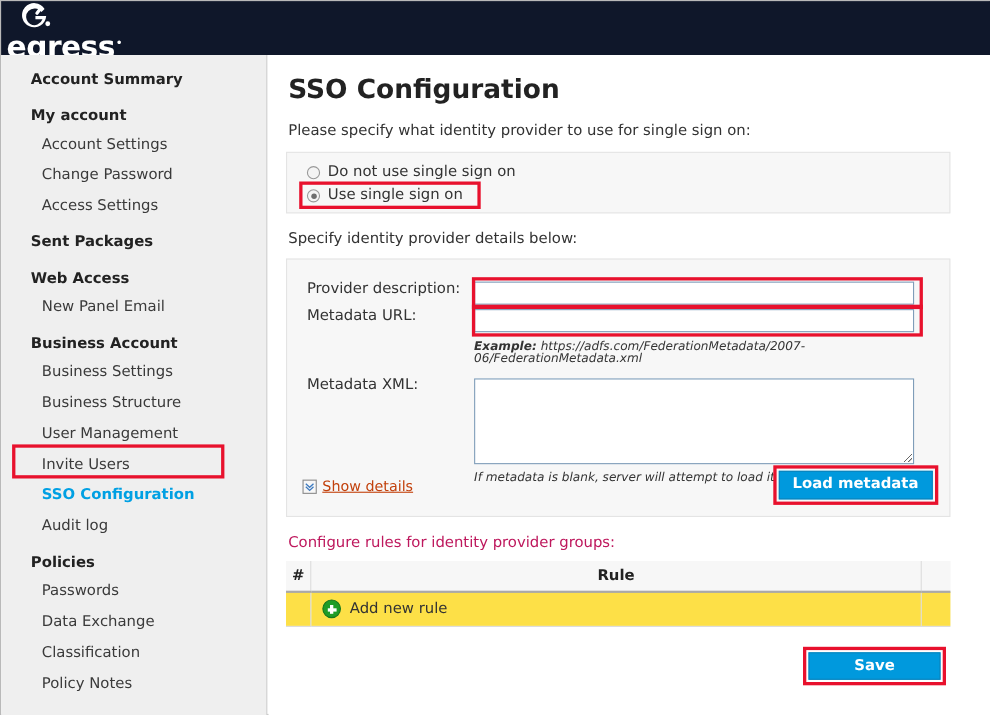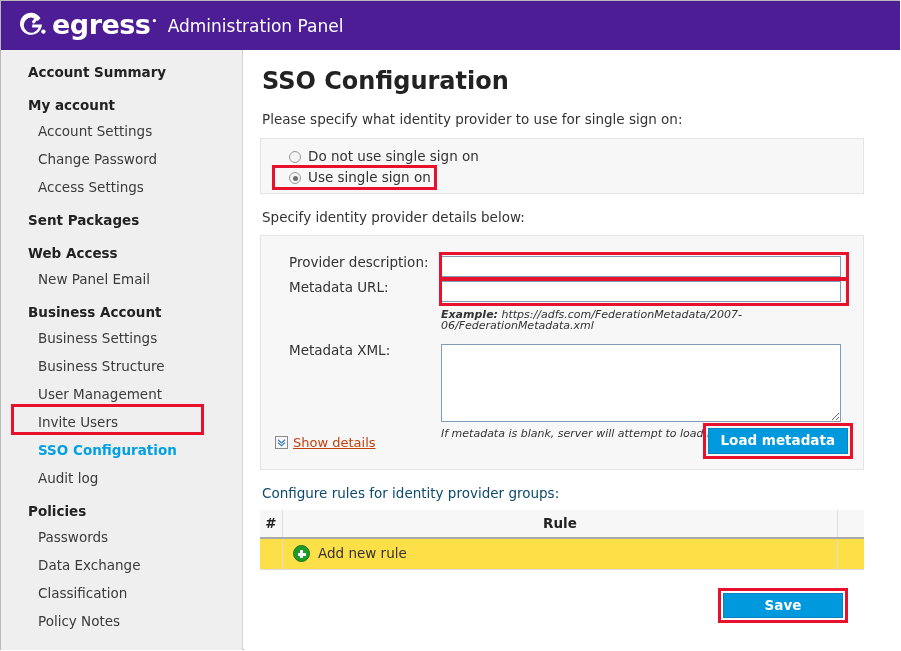--- a/index.html
+++ b/index.html
@@ -23,24 +23,25 @@
     border: 1px solid #b9b9b9;
     box-sizing: border-box;
   }
 
   
   .header {
     position: absolute;
     left: 1px; top: 1px;
     width: 899px;
     height: 49px;
-    background: #4c1d95;
-    display: flex;
-    align-items: center;
+    background: #0f172a;
+    display: flex;
+    align-items: flex-start;
     overflow: hidden;
+    flex-direction: column;
   }
   .logo-mark {
     margin-left: 16px;
     width: 30px;
     height: 30px;
     flex: none;
     position: relative;
   }
   .logo-word {
     margin-left: 5px;
@@ -142,21 +143,20 @@
     line-height: 1;
   }
 
   .panel {
     margin: 11px 0 0 16px;
     width: 604px;
     background: #f7f7f7;
     border: 1px solid #e4e4e4;
     box-sizing: border-box;
     position: relative;
-    padding-left: 10px;
   }
 
   
   .radio-panel { height: 56px; padding-top: 8px; }
   .radio-row {
     display: flex;
     align-items: center;
     height: 21px;
     padding-left: 18px;
     position: relative;
@@ -300,21 +300,21 @@
     right: -5px; bottom: -5px;
     border: 3px solid #e8112d;
     box-sizing: border-box;
     pointer-events: none;
   }
 
   
   .rules-intro {
     margin: 17px 0 0 18px;
     font-size: 13.5px;
-    color: #0c4a6e;
+    color: #be185d;
     line-height: 1;
   }
   .rules-table {
     margin: 9px 0 0 16px;
     width: 604px;
     border-collapse: collapse;
     background: #f7f7f7;
     font-size: 13.5px;
     table-layout: fixed;
   }
@@ -360,21 +360,21 @@
   .plus-icon::after { left: 6px; top: 4px; width: 3px; height: 8px; }
   .add-rule-label {
     margin-left: 8px;
     font-size: 13.5px;
     color: #333333;
     line-height: 1;
   }
 
   #save-wrap {
     position: absolute;
-    left: 479px;
+    left: 491px;
     top: 543px;
     border-radius: 6px;
   }
   .btn-save { width: 120px; height: 25px; padding: 0; }
 </style>
 </head>
 <body>
 
 <div class="page-border"></div>
 

